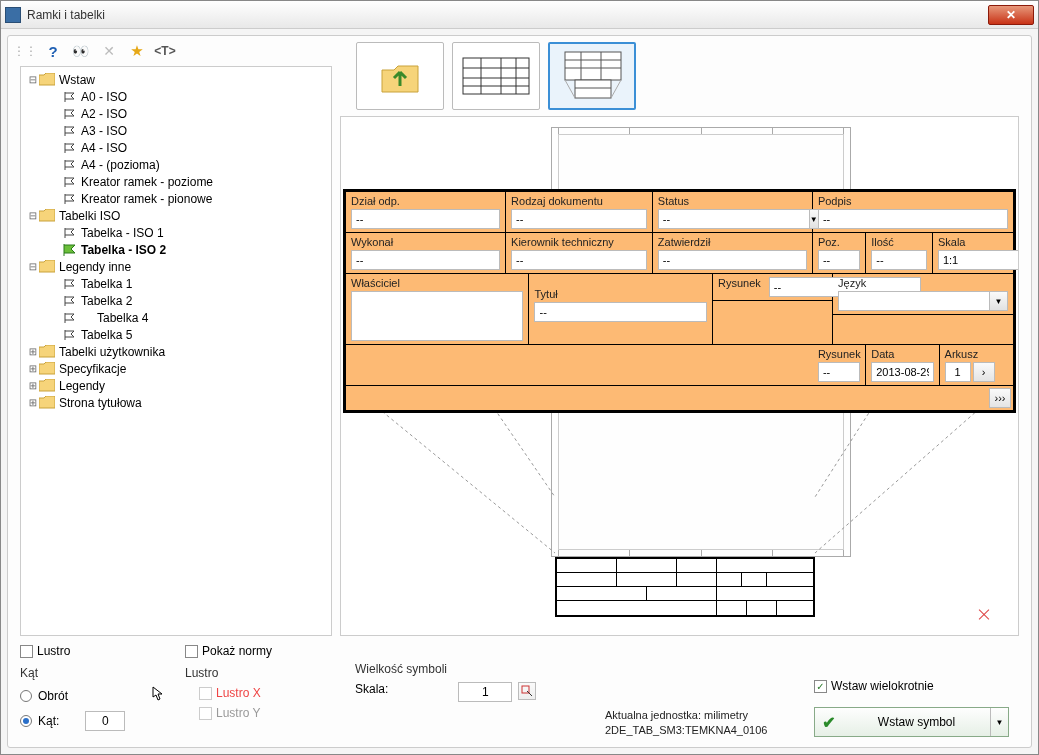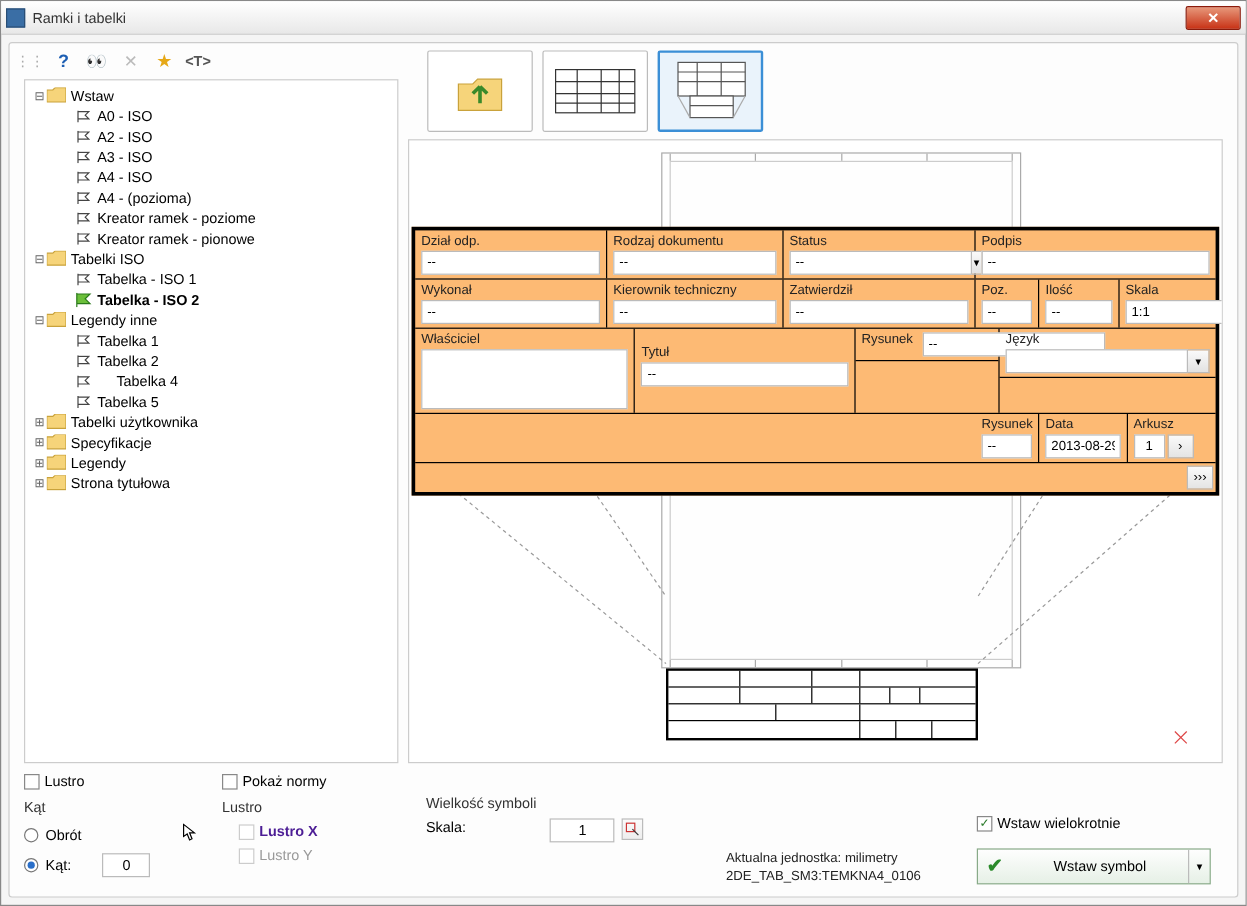--- a/index.html
+++ b/index.html
@@ -488,21 +488,21 @@
           </div>
         </div>
 
         <div style="width:150px;">
           <div class="check">
               <div class="chk-box"></div>
               <span>Pokaż normy</span>
             </div>
           <div class="group" style="margin-top:8px;">
             <div class="group-title">Lustro</div>
-            <div class="check" style="margin:6px 0 6px 14px;color:#4c1d95;font-weight:bold;">
+            <div class="check" style="margin:6px 0 6px 14px;color:#ef4444;">
                 <div class="chk-box" style="border-color:#ccc;"></div>
                 <span>Lustro X</span>
               </div>
             <div class="check" style="margin:6px 0 6px 14px;color:#999;">
                 <div class="chk-box" style="border-color:#ccc;"></div>
                 <span>Lustro Y</span>
               </div>
           </div>
         </div>
 

